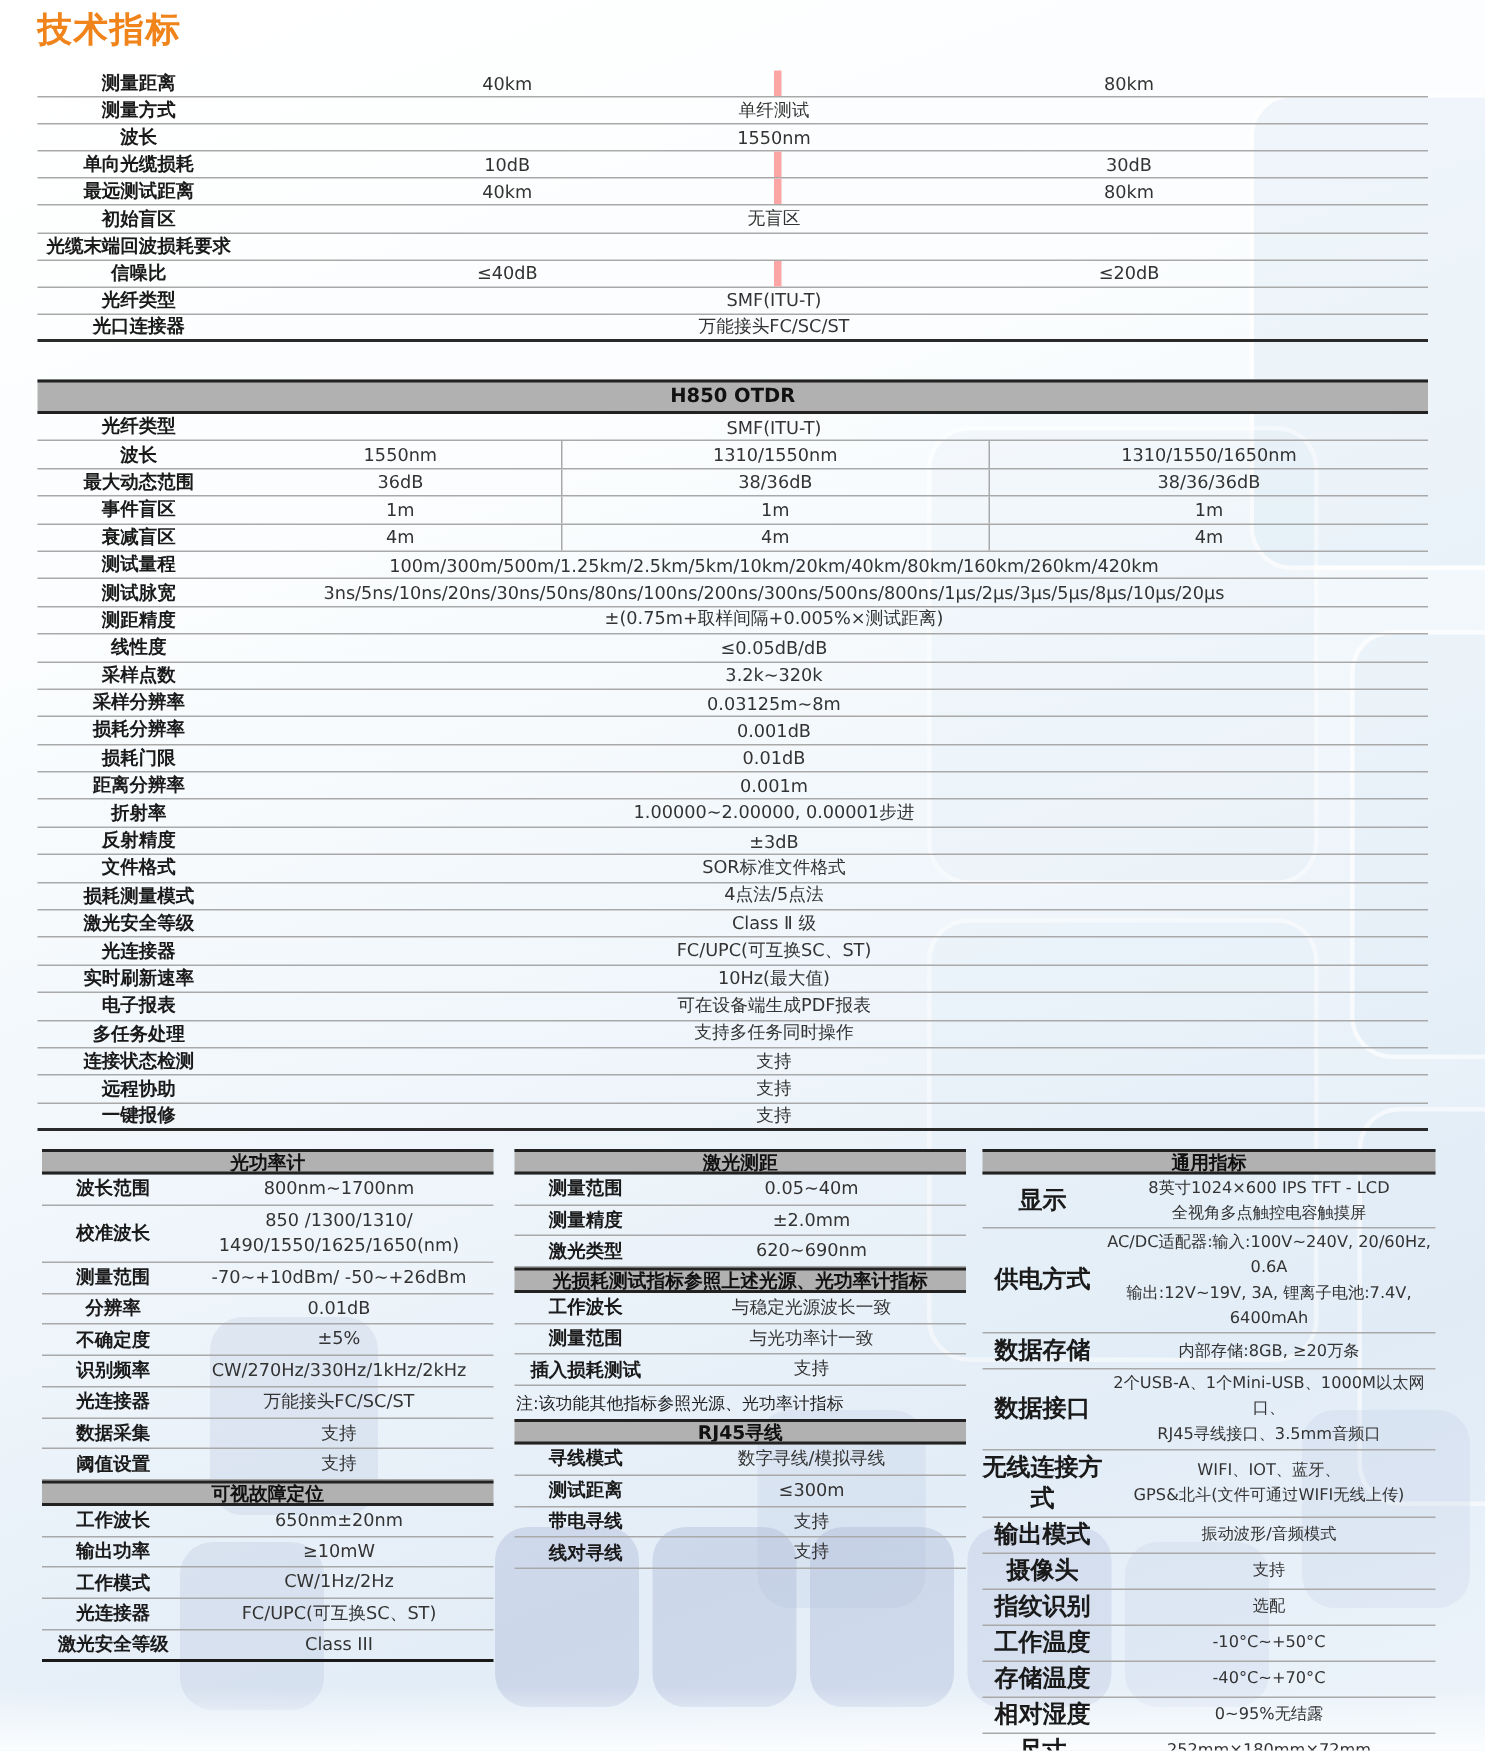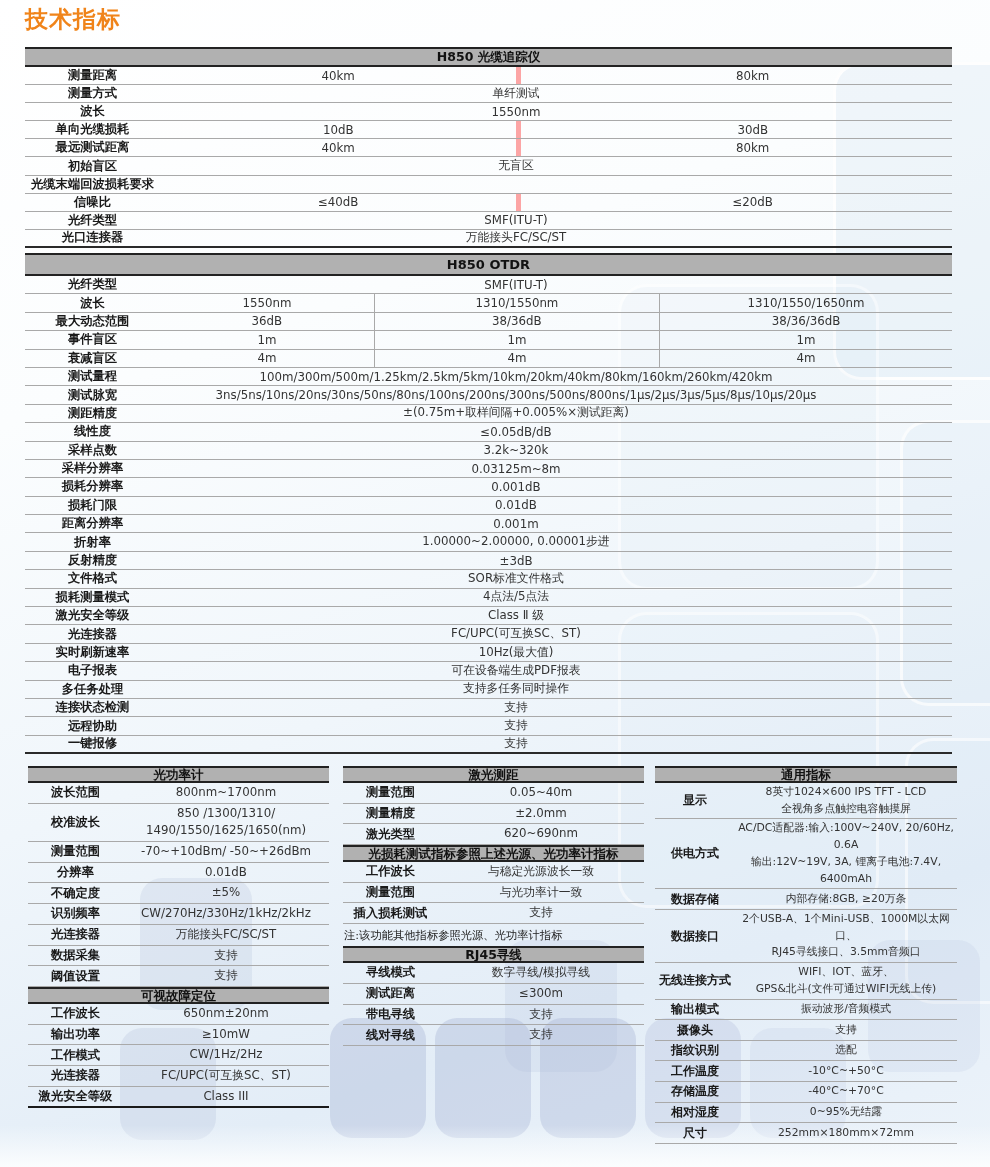--- a/index.html
+++ b/index.html
@@ -41,21 +41,21 @@
   
   .panel{position:absolute;top:766px;width:301px;}
   .p1{left:28px;} .p2{left:343px;} .p3{left:655px;width:302px;}
   .phead{background:#b1b1b1;border-top:2px solid #222;border-bottom:2px solid #222;
     height:17px;line-height:14px;text-align:center;font-weight:bold;font-size:12.5px;color:#111;
     box-sizing:border-box;white-space:nowrap;overflow:hidden;padding:0 2px;}
   .prow{display:flex;align-items:center;border-bottom:1px solid #a9a9a9;min-height:20.6px;
     box-sizing:border-box;padding:1px 0;}
   .p1 .prow:last-child{border-bottom:2.5px solid #1a1a1a;}
   .plabel{width:95px;flex-shrink:0;text-align:center;font-weight:bold;font-size:12.3px;color:#1a1a1a;}
-  .p3 .plabel{width:80px;font-size:12px;}
+  .p3 .plabel{width:80px;font-size:16px;}
   .pvalue{flex:1;text-align:center;font-size:11.8px;color:#333;white-space:pre-line;line-height:1.5;min-width:0;}
   .p3 .pvalue{font-size:10.8px;line-height:1.55;}
   .pnote{font-size:11.3px;color:#222;text-align:left;padding:4px 1px 3px 1px;}
 </style>
 </head>
 <body>
 
 <div class="bg">
   <div class="shape outline" style="left:833px;top:62px;width:252px;height:312px;"></div>
   <div class="shape outline" style="left:900px;top:420px;width:240px;height:280px;opacity:.7;"></div>
@@ -71,21 +71,20 @@
   <div class="shape tile" style="left:540px;top:1018px;width:96px;height:120px;"></div>
   <div class="shape tile" style="left:645px;top:1018px;width:96px;height:120px;opacity:.7;"></div>
   <div class="shape tile" style="left:750px;top:1028px;width:96px;height:110px;opacity:.4;"></div>
   <div class="fade-bottom"></div>
 </div>
 
 <div class="content">
   <h1 class="title">技术指标</h1>
 
   <div class="maintable t1">
-    <div class="thead">H850 光缆追踪仪</div>
     <div class="tbody">
         <div class="trow">
           <div class="tlabel">测量距离</div>
           <div class="tvals n2">
             <div class="tval">40km</div>
             <div class="tval">80km</div>
           </div>
         </div>
         <div class="trow">
           <div class="tlabel">测量方式</div>

